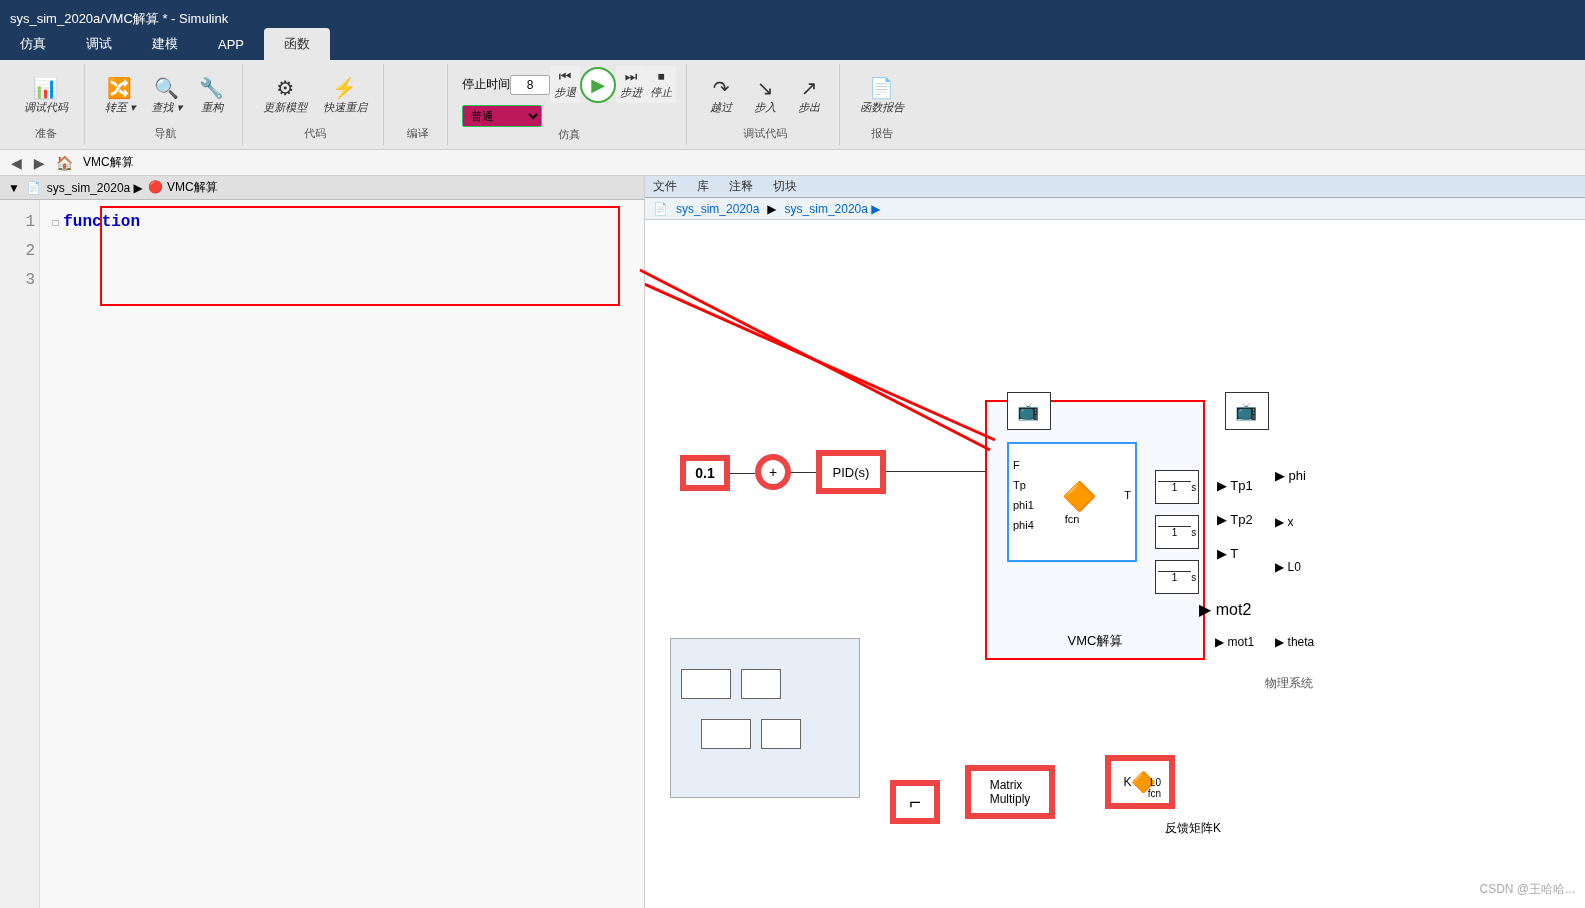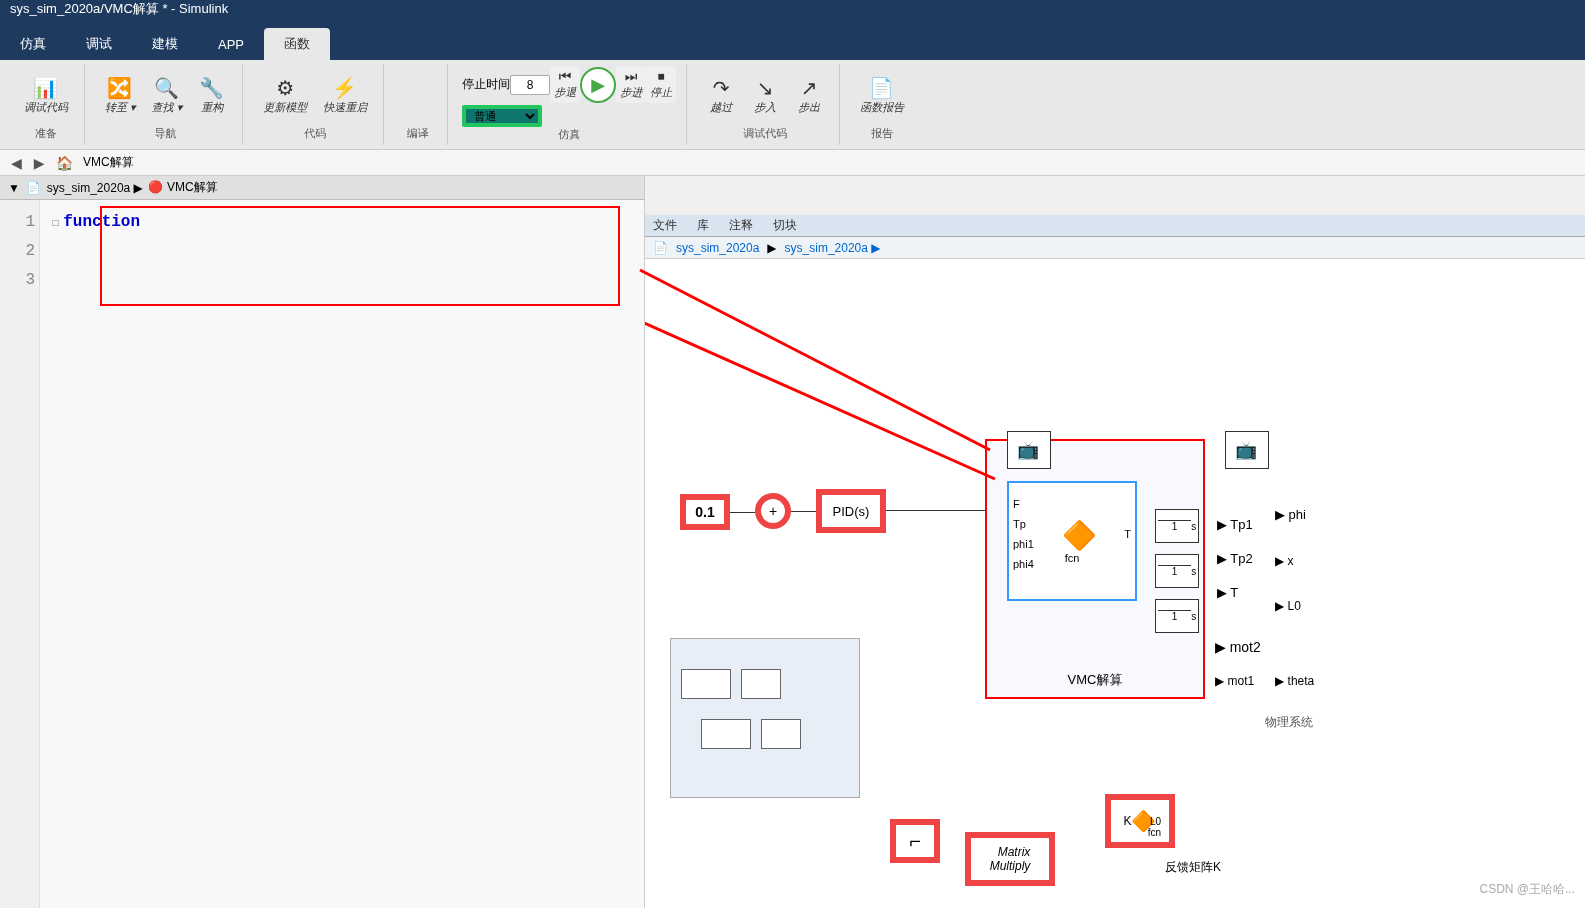--- a/index.html
+++ b/index.html
@@ -4,21 +4,21 @@
   <style>
     * { margin: 0; padding: 0; box-sizing: border-box; }
     body { font-family: 'Microsoft YaHei', 'SimHei', Arial, sans-serif; background: #f0f0f0; width: 1585px; height: 908px; overflow: hidden; font-size: 13px; }
 
     
     .titlebar {
       background: #1e3a5f;
       color: white;
       height: 28px;
       display: flex;
-      align-items: flex-start;
+      align-items: flex-end;
       padding: 0 10px;
       font-size: 13px;
     }
 
     
     .menu-tabs {
       background: #1e3a5f;
       display: flex;
       height: 32px;
       align-items: flex-end;
@@ -98,23 +98,23 @@
       height: 20px;
       border: 1px solid #aaa;
       border-radius: 2px;
       text-align: center;
       font-size: 12px;
       background: white;
     }
     .sim-select {
       height: 22px;
       font-size: 11px;
-      border: 4px solid #22c55e;
+      border: 1px solid #22c55e;
       border-radius: 2px;
-      background: #0f766e;
+      background: #be185d;
       padding: 0 4px;
       width: 80px;
     }
 
     
     .play-btn {
       width: 36px;
       height: 36px;
       border-radius: 50%;
       border: 2px solid #4a4;
@@ -211,21 +211,20 @@
       pointer-events: none;
       z-index: 10;
     }
 
     
     .diagram-panel {
       flex: 1;
       background: #0c4a6e;
       position: relative;
       overflow: hidden;
-      margin-top: 39px;
     }
 
     
     .diagram-header {
       background: #d8e4f0;
       border-bottom: 1px solid #aaa;
       height: 22px;
       display: flex;
       align-items: center;
       font-size: 12px;
@@ -592,42 +591,42 @@
 
       <div class="tf-block" style="left:510px; top:340px; width:44px; height:34px;">
         <div style="border-top:1px solid #333; width:80%; text-align:center; font-size:10px;">1</div>
         <div style="text-align:center; font-size:10px;">s</div>
       </div>
 
       <div style="position:absolute; left:630px; top:248px; font-size:13px;">▶ phi</div>
       <div style="position:absolute; left:630px; top:295px; font-size:12px;">▶ x</div>
       <div style="position:absolute; left:630px; top:340px; font-size:12px;">▶ L0</div>
 
-      <div style="position:absolute; left:570px; top:380px; font-size:14px;">▶ mot2</div>
+      <div style="position:absolute; left:554px; top:380px; font-size:16px;">▶ mot2</div>
       <div style="position:absolute; left:570px; top:415px; font-size:12px;">▶ mot1</div>
       <div style="position:absolute; left:630px; top:415px; font-size:12px;">▶ theta</div>
 
       <div style="position:absolute; left:620px; top:455px; font-size:12px; color:#555;">物理系统</div>
 
       <div class="sub-diagram">
 
         <div style="position:relative; width:100%; height:100%; padding:8px;">
 
           <div style="position:absolute; left:10px; top:30px; width:50px; height:30px; background:white; border:1px solid #666;"></div>
           <div style="position:absolute; left:70px; top:30px; width:40px; height:30px; background:white; border:1px solid #666;"></div>
           <div style="position:absolute; left:30px; top:80px; width:50px; height:30px; background:white; border:1px solid #666;"></div>
           <div style="position:absolute; left:90px; top:80px; width:40px; height:30px; background:white; border:1px solid #666;"></div>
         </div>
       </div>
 
       <div class="sim-block" style="left:245px; top:560px; width:50px; height:44px;">
         <span style="font-size:20px;">⌐</span>
       </div>
 
-      <div class="sim-block" style="left:320px; top:573px; width:90px; height:54px; text-align:right;font-style:italic;">
+      <div class="sim-block" style="left:320px; top:545px; width:90px; height:54px; text-align:left;">
         <span>Matrix<br>Multiply</span>
       </div>
 
       <div class="sim-block" style="left:460px; top:535px; width:70px; height:54px;">
         <span>K</span>
         <div style="position:absolute; right:8px; top:50%; transform:translateY(-50%); font-size:10px;">L0</div>
         <div style="position:absolute; bottom:4px; right:8px; font-size:10px;">fcn</div>
         <div style="font-size:20px; color:orange;">🔶</div>
       </div>
 

